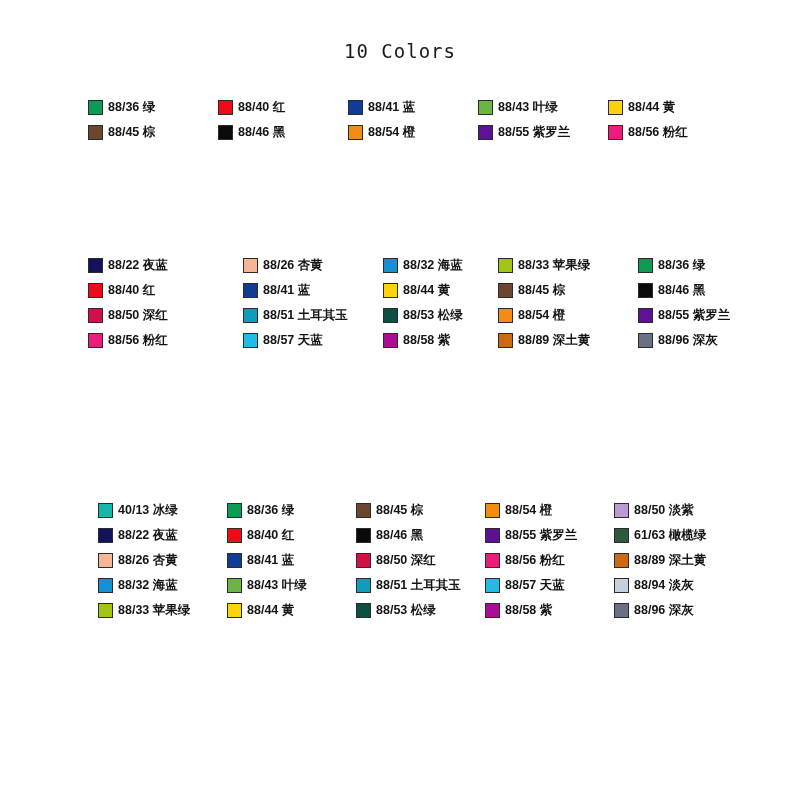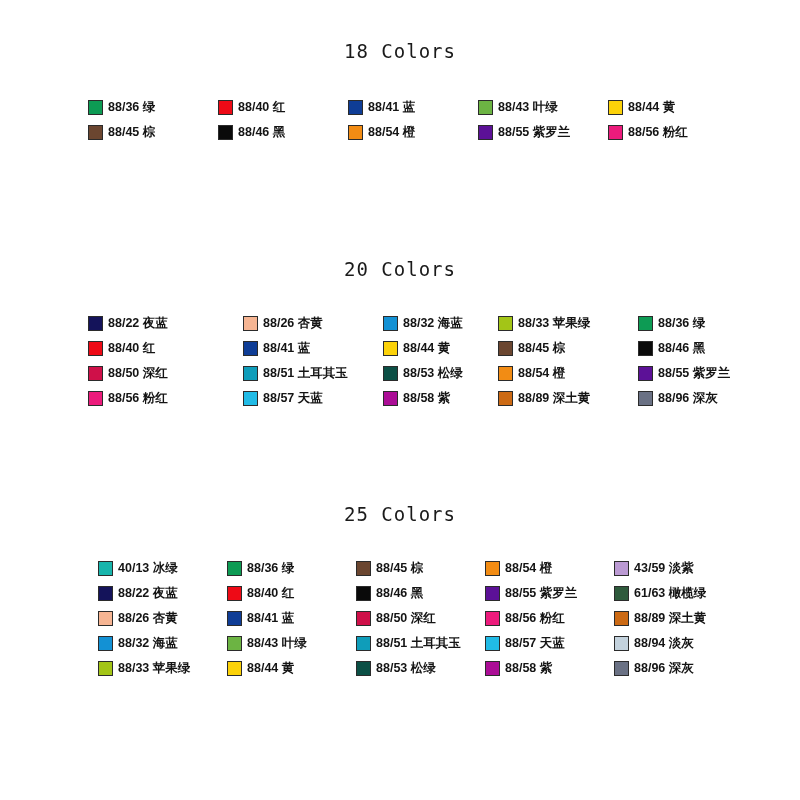--- a/index.html
+++ b/index.html
@@ -94,21 +94,21 @@
     padding-left: 98px;
     justify-content: start;
   }
 </style>
 </head>
 <body>
 
 <div class="page">
 
   <section class="section" id="section-10">
-    <div class="section-title">18 Colors</div>
+    <div class="section-title">10 Colors</div>
     <div class="swatch-grid" id="grid-10">
         <div class="swatch-item" style="grid-area: 1 / 1;">
           <span class="swatch-chip" style="background: rgb(13, 155, 84); border-color: rgb(43, 43, 43);"></span>
           <span class="swatch-label">88/36 绿</span>
         </div>
         <div class="swatch-item" style="grid-area: 1 / 2;">
           <span class="swatch-chip" style="background: rgb(238, 10, 22); border-color: rgb(43, 43, 43);"></span>
           <span class="swatch-label">88/40 红</span>
         </div>
         <div class="swatch-item" style="grid-area: 1 / 3;">
@@ -140,21 +140,20 @@
           <span class="swatch-label">88/55 紫罗兰</span>
         </div>
         <div class="swatch-item" style="grid-area: 2 / 5;">
           <span class="swatch-chip" style="background: rgb(236, 27, 124); border-color: rgb(43, 43, 43);"></span>
           <span class="swatch-label">88/56 粉红</span>
         </div>
       </div>
   </section>
 
   <section class="section" id="section-20">
-    <div class="section-title">20 Colors</div>
     <div class="swatch-grid" id="grid-20">
         <div class="swatch-item" style="grid-area: 1 / 1;">
           <span class="swatch-chip" style="background: rgb(20, 19, 90); border-color: rgb(43, 43, 43);"></span>
           <span class="swatch-label">88/22 夜蓝</span>
         </div>
         <div class="swatch-item" style="grid-area: 1 / 2;">
           <span class="swatch-chip" style="background: rgb(246, 181, 147); border-color: rgb(43, 43, 43);"></span>
           <span class="swatch-label">88/26 杏黄</span>
         </div>
         <div class="swatch-item" style="grid-area: 1 / 3;">
@@ -226,21 +225,20 @@
           <span class="swatch-label">88/89 深土黄</span>
         </div>
         <div class="swatch-item" style="grid-area: 4 / 5;">
           <span class="swatch-chip" style="background: rgb(106, 113, 132); border-color: rgb(43, 43, 43);"></span>
           <span class="swatch-label">88/96 深灰</span>
         </div>
       </div>
   </section>
 
   <section class="section" id="section-25">
-    <div class="section-title">25 Colors</div>
     <div class="swatch-grid" id="grid-25">
         <div class="swatch-item" style="grid-area: 1 / 1;">
           <span class="swatch-chip" style="background: rgb(24, 181, 172); border-color: rgb(43, 43, 43);"></span>
           <span class="swatch-label">40/13 冰绿</span>
         </div>
         <div class="swatch-item" style="grid-area: 2 / 1;">
           <span class="swatch-chip" style="background: rgb(20, 19, 90); border-color: rgb(43, 43, 43);"></span>
           <span class="swatch-label">88/22 夜蓝</span>
         </div>
         <div class="swatch-item" style="grid-area: 3 / 1;">
@@ -310,21 +308,21 @@
         <div class="swatch-item" style="grid-area: 4 / 4;">
           <span class="swatch-chip" style="background: rgb(33, 187, 230); border-color: rgb(43, 43, 43);"></span>
           <span class="swatch-label">88/57 天蓝</span>
         </div>
         <div class="swatch-item" style="grid-area: 5 / 4;">
           <span class="swatch-chip" style="background: rgb(171, 13, 150); border-color: rgb(43, 43, 43);"></span>
           <span class="swatch-label">88/58 紫</span>
         </div>
         <div class="swatch-item" style="grid-area: 1 / 5;">
           <span class="swatch-chip" style="background: rgb(187, 154, 211); border-color: rgb(43, 43, 43);"></span>
-          <span class="swatch-label">43/59 淡紫</span>
+          <span class="swatch-label">88/50 淡紫</span>
         </div>
         <div class="swatch-item" style="grid-area: 2 / 5;">
           <span class="swatch-chip" style="background: rgb(46, 90, 60); border-color: rgb(43, 43, 43);"></span>
           <span class="swatch-label">61/63 橄榄绿</span>
         </div>
         <div class="swatch-item" style="grid-area: 3 / 5;">
           <span class="swatch-chip" style="background: rgb(204, 106, 20); border-color: rgb(43, 43, 43);"></span>
           <span class="swatch-label">88/89 深土黄</span>
         </div>
         <div class="swatch-item" style="grid-area: 4 / 5;">

